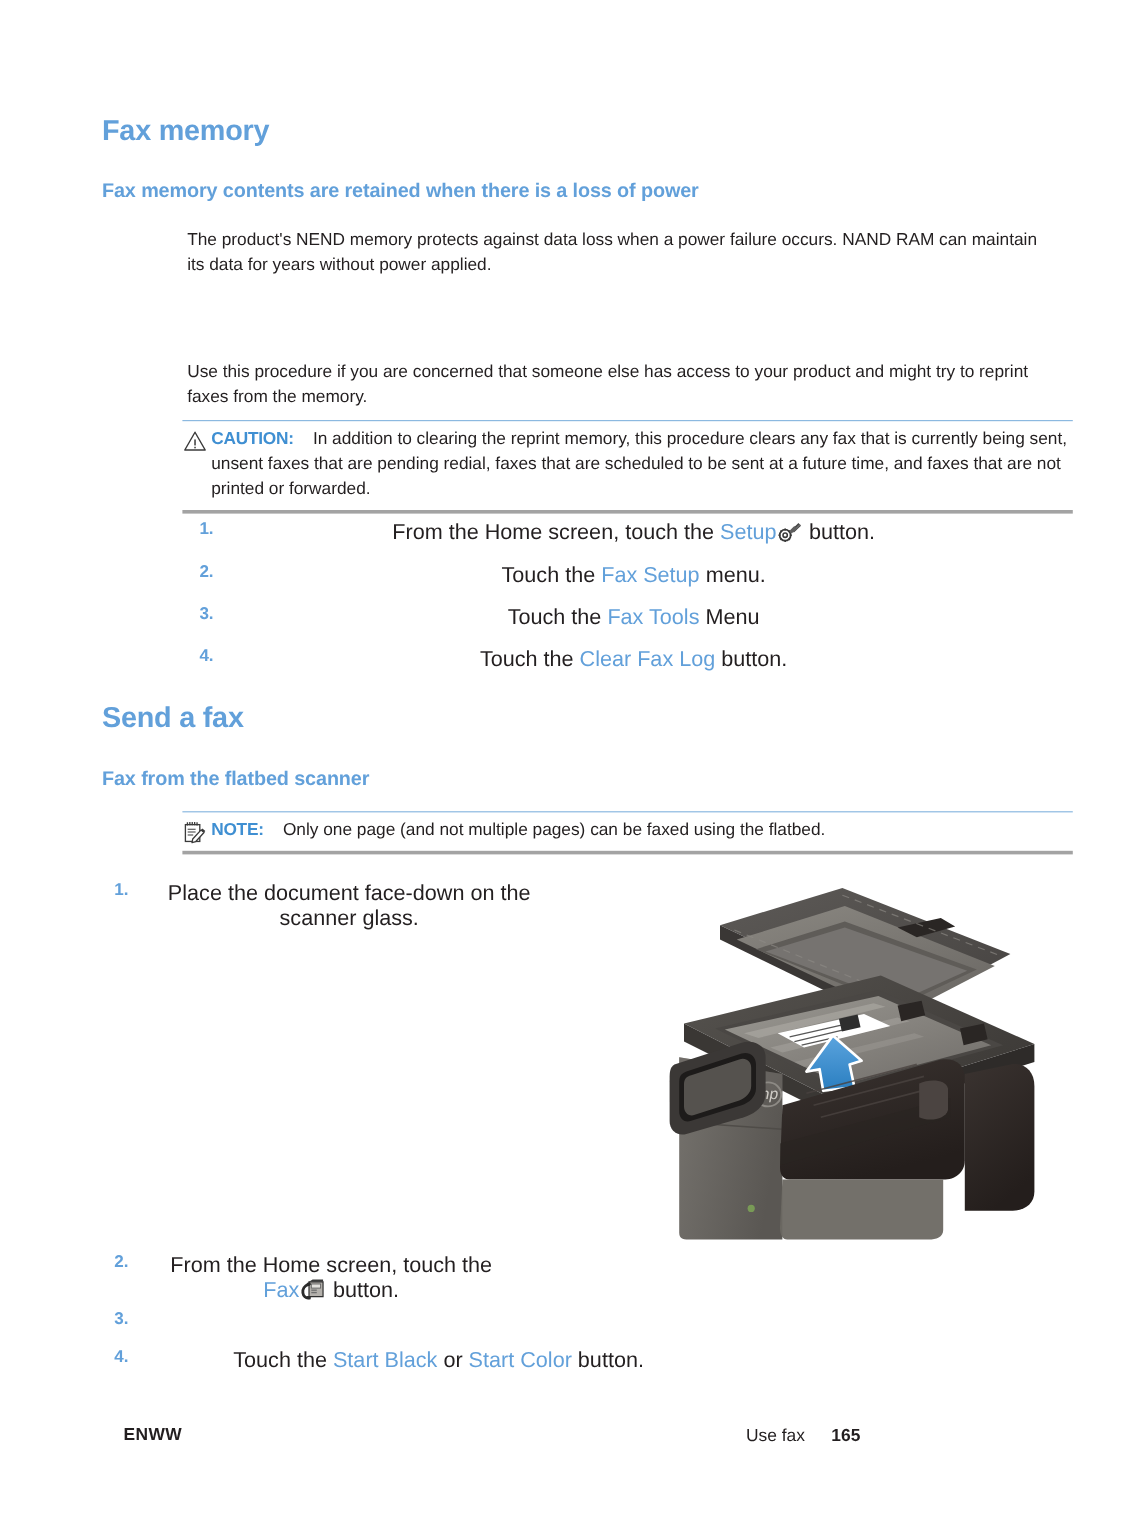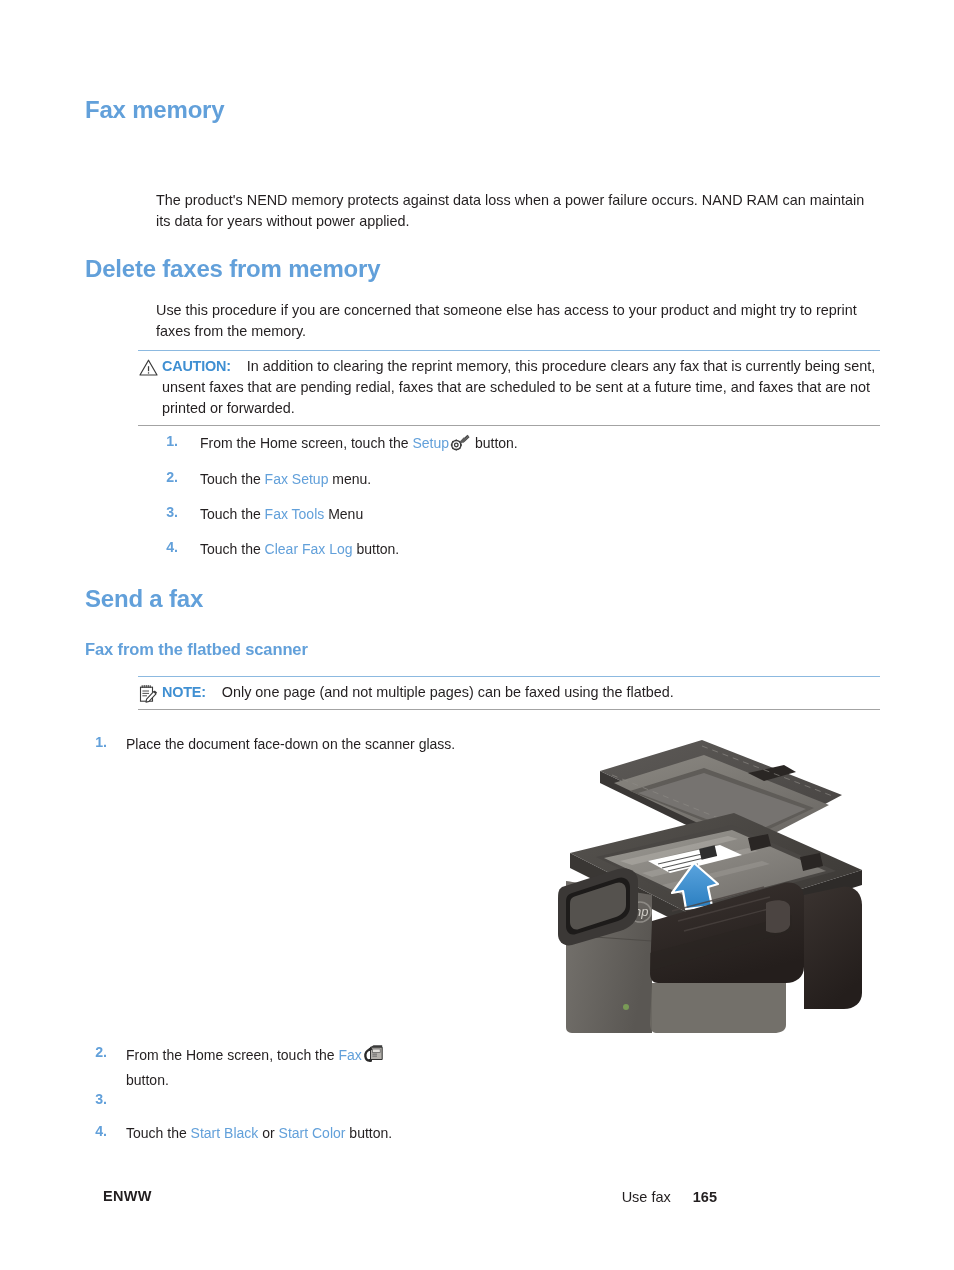--- a/index.html
+++ b/index.html
@@ -49,24 +49,24 @@
     width: 726px;
     font-size: 14.4px;
     line-height: 21px;
     color: #231f20;
     text-align: left;
   }
 
   
   .admon {
     position: absolute;
-    left: 138px;
+    left: 152px;
     width: 742px;
     border-top: 1px solid #8cb9e0;
-    border-bottom: 1px solid #a3a3a3;
+    border-bottom: 3px solid #a3a3a3;
     padding: 5px 0 6px 0;
     box-sizing: border-box;
   }
   .admon-body {
     position: relative;
     padding-left: 24px;
     font-size: 14.4px;
     line-height: 21px;
     color: #231f20;
   }
@@ -97,23 +97,24 @@
     left: 0;
     top: 0;
     width: 22px;
     text-align: right;
     font-size: 14.2px;
     font-weight: bold;
     color: #62a0da;
   }
   .step-text {
     display: block;
-    font-size: 14px;
+    font-size: 18px;
     line-height: 21px;
     color: #231f20;
+    text-align: center;
   }
   .kw { color: #62a0da; }
 
   
   .inline-icon {
     display: inline-block;
     vertical-align: -4px;
     margin: 0 1px;
   }
 
@@ -151,24 +152,24 @@
     height: 305px;
   }
 </style>
 </head>
 <body>
 
 <div class="page">
 
   <div class="h1" style="top:96px;">Fax memory</div>
 
+  <div class="h2" style="top:150px;">Fax memory contents are retained when there is a loss of power</div>
 
   <div class="para" style="top:190px;">The product's NEND memory protects against data loss when a power failure occurs. NAND RAM can maintain its data for years without power applied.</div>
 
-  <div class="h1" style="top:255px;">Delete faxes from memory</div>
 
   <div class="para" style="top:300px;">Use this procedure if you are concerned that someone else has access to your product and might try to reprint faxes from the memory.</div>
 
   <div class="admon" style="top:350px;">
     <div class="admon-body">
       <span class="admon-icon">
         <svg width="21" height="21" viewBox="0 0 21 21">
           <path d="M10.5 3.2 L19 18 L2 18 Z" fill="none" stroke="#3b3b3b" stroke-width="1.2" stroke-linejoin="round"></path>
           <rect x="9.9" y="9.2" width="1.25" height="5" fill="#3b3b3b"></rect>
           <rect x="9.9" y="15.3" width="1.25" height="1.3" fill="#3b3b3b"></rect>

